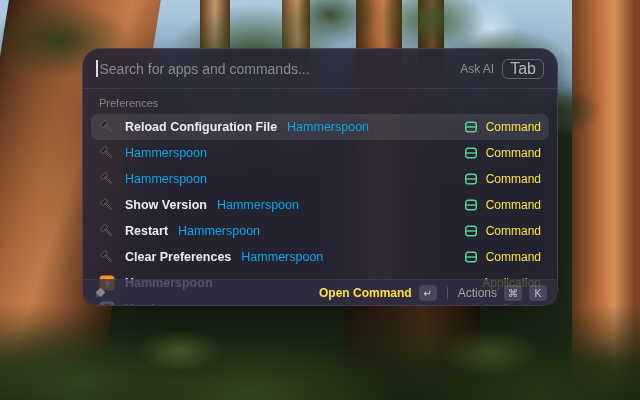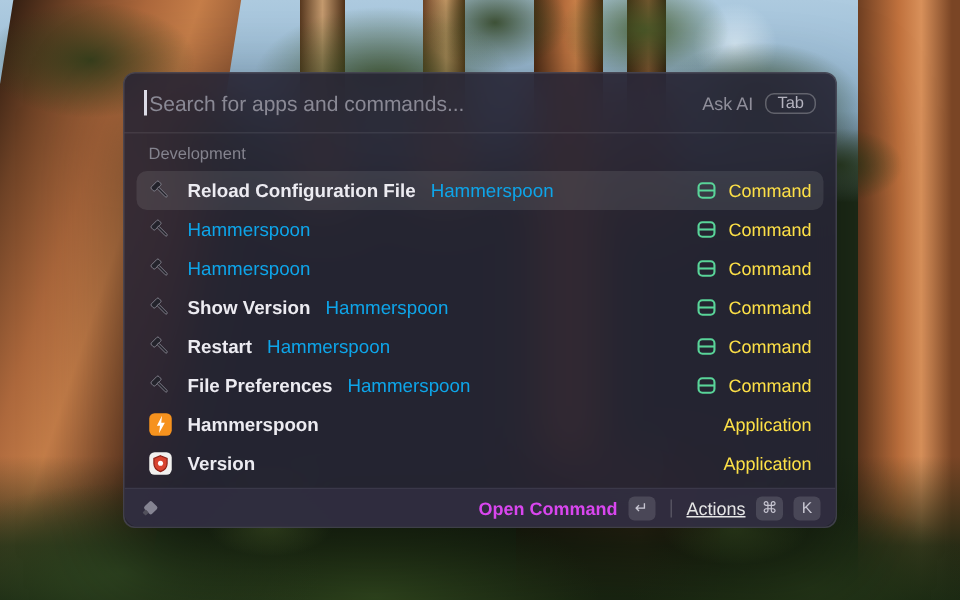--- a/index.html
+++ b/index.html
@@ -40,53 +40,53 @@
     radial-gradient(ellipse 80px 50px at 430px 20px,rgba(64,88,38,.85),rgba(64,88,38,0) 70%),
     radial-gradient(ellipse 100px 60px at 505px 70px,rgba(52,74,30,.92),rgba(52,74,30,0) 70%),
     radial-gradient(ellipse 60px 35px at 560px 110px,rgba(40,58,24,.8),rgba(40,58,24,0) 70%),
     radial-gradient(ellipse 60px 30px at 180px 350px,rgba(110,140,64,.55),rgba(110,140,64,0) 70%),
     radial-gradient(ellipse 70px 35px at 490px 352px,rgba(96,126,56,.5),rgba(96,126,56,0) 70%),
     radial-gradient(ellipse 180px 80px at 80px 382px,#2e4420,rgba(46,68,32,0) 75%),
     radial-gradient(ellipse 200px 90px at 250px 398px,#31481f,rgba(49,72,31,0) 75%),
     radial-gradient(ellipse 160px 75px at 540px 392px,#243618,rgba(36,54,24,0) 75%),
     linear-gradient(0deg,#1a2712 0%,rgba(26,39,18,.85) 9%,rgba(26,39,18,0) 24%);}
   
-  .launcher{position:absolute;left:82px;top:48px;width:476px;height:304px;
+  .launcher{position:absolute;left:82px;top:48px;width:476px;height:258px;
     background:rgba(38,36,52,.9);backdrop-filter:blur(16px) saturate(1.3);
     -webkit-backdrop-filter:blur(16px) saturate(1.3);
-    border:1px solid rgba(255,255,255,.12);border-radius:8px;
+    border:1px solid rgba(255,255,255,.12);border-radius:18px;
     box-shadow:0 22px 60px rgba(0,0,0,.55);box-sizing:border-box;}
   .search-bar{display:flex;align-items:center;height:39px;padding:0 13px;gap:8px;
     border-bottom:1px solid rgba(255,255,255,.08);}
   .caret{width:1.5px;height:17px;background:#dcdbe6;margin-right:-6px;flex:none;}
   .search-input{flex:1;min-width:0;background:transparent;border:none;outline:none;
     color:#eceaf2;font-size:14px;font-family:inherit;caret-color:#fff;padding:0;}
   .search-input::placeholder{color:#8a8995;}
   .askai{color:#8f8e9a;font-size:12px;flex:none;cursor:default;}
   .tab-badge{border:1px solid rgba(255,255,255,.26);color:#b4b3bf;border-radius:6px;
-    font-size:11px;padding:0 7px;flex:none;}
+    font-size:16px;padding:0 7px;flex:none;}
   .list{position:absolute;top:40px;left:0;right:0;bottom:0;overflow:hidden;
     padding:0 8px;box-sizing:border-box;}
   .sec-header{font-size:11px;color:#84838e;padding:8px 8px 5px;font-weight:500;}
   .sec-header.sug{padding-top:12px;}
   .row{height:26px;display:flex;align-items:center;gap:10px;padding:0 8px;
     border-radius:7px;cursor:default;}
   .row.selected{background:rgba(255,255,255,.09);}
   .row .ric{width:16px;height:16px;flex:none;display:flex;align-items:center;justify-content:center;}
   .row .title{color:#ecebf1;font-size:12.5px;font-weight:600;white-space:nowrap;}
   .row .subtitle{color:#0ea5e9;font-size:12.5px;white-space:nowrap;}
   .row .right{margin-left:auto;display:flex;align-items:center;gap:7px;}
   .row .type{color:#fde047;font-size:12px;}
   
   .footer{position:absolute;left:0;right:0;bottom:0;height:25px;display:flex;align-items:center;
     gap:8px;padding:0 10px;background:rgba(50,48,66,.82);
     border-top:1px solid rgba(255,255,255,.06);border-radius:0 0 9px 9px;}
   .fgroup{display:flex;align-items:center;gap:7px;cursor:default;}
-  .flabel-primary{color:#d946ef;font-size:12px;font-weight:600;}
-  .flabel{color:#e5e5e5;font-size:12px;text-decoration:underline;}
+  .flabel-primary{color:#fde047;font-size:12px;font-weight:600;}
+  .flabel{color:#a3a3a3;font-size:12px;}
   .key{background:rgba(255,255,255,.13);color:#c7c6d1;border-radius:4px;font-size:10.5px;
     height:16px;min-width:18px;display:inline-flex;align-items:center;justify-content:center;
     padding:0 3px;box-sizing:border-box;}
   .fdiv{width:1px;height:12px;background:rgba(255,255,255,.18);margin:0 2px;}
   .spacer{flex:1;}
 </style>
 </head>
 <body>
 
 <div class="bg">
@@ -106,21 +106,21 @@
 
   <div class="search-bar">
     <span class="caret"></span>
     <input class="search-input" type="text" autofocus="" placeholder="Search for apps and commands..." style="">
     <span class="askai">Ask AI</span>
     <span class="tab-badge">Tab</span>
   </div>
 
   <div class="list">
 
-    <div class="sec-header">Development</div>
+    <div class="sec-header">Preferences</div>
 
     <div class="row selected">
       <span class="ric">
         <svg width="16" height="16" viewBox="0 0 16 16">
             <g transform="rotate(-45 8 8)" fill="#23232b" stroke="#83828e" stroke-width="0.6">
               <rect x="4.5" y="2" width="7" height="3.6" rx="1"></rect>
               <rect x="7.3" y="5.4" width="1.5" height="8.6" rx="0.75"></rect>
             </g>
           </svg>
       </span>
@@ -225,21 +225,21 @@
 
     <div class="row">
       <span class="ric">
         <svg width="16" height="16" viewBox="0 0 16 16">
             <g transform="rotate(-45 8 8)" fill="#23232b" stroke="#83828e" stroke-width="0.6">
               <rect x="4.5" y="2" width="7" height="3.6" rx="1"></rect>
               <rect x="7.3" y="5.4" width="1.5" height="8.6" rx="0.75"></rect>
             </g>
           </svg>
       </span>
-      <span class="title">File Preferences</span>
+      <span class="title">Clear Preferences</span>
       <span class="subtitle">Hammerspoon</span>
       <span class="right">
         <span class="ric">
           <svg width="14" height="14" viewBox="0 0 14 14" fill="none" stroke="#59d499" stroke-width="1.4">
               <rect x="1.7" y="2.2" width="10.6" height="9.6" rx="2.6"></rect>
               <line x1="1.7" y1="7" x2="12.3" y2="7"></line>
             </svg>
         </span>
         <span class="type">Command</span>
       </span>

